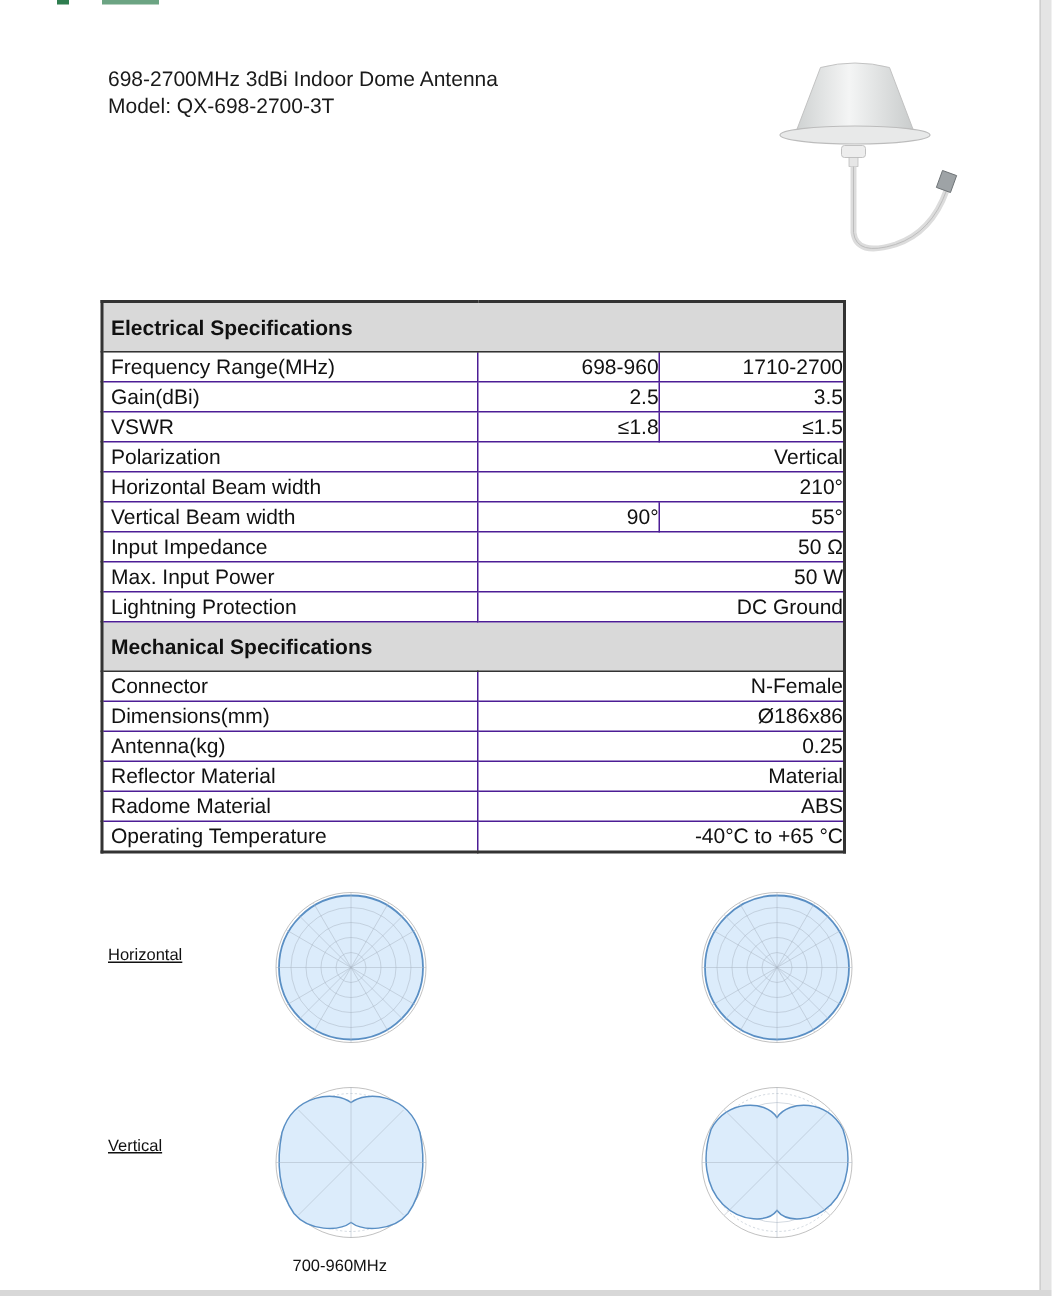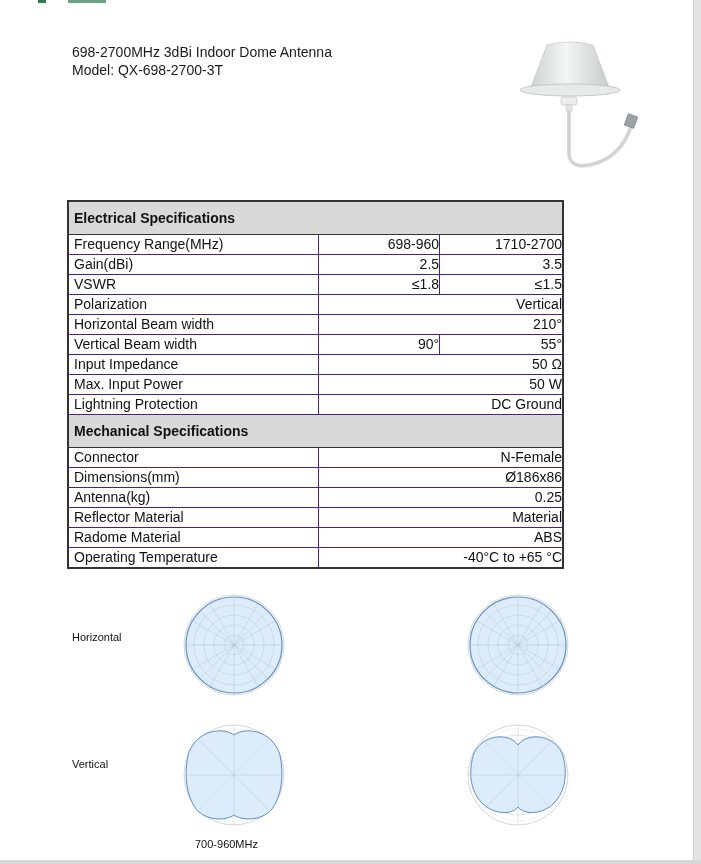--- a/index.html
+++ b/index.html
@@ -12,21 +12,21 @@
   .logo-text { position:absolute; left:68px; top:0; width:38px; height:3px; background:#2e7d4f; opacity:.7; }
   .title { position:absolute; left:72px; top:43px; font-size:14px; line-height:18px; color:#1a1a1a; }
   .title div { white-space:nowrap; }
   .product-img { position:absolute; left:505px; top:35px; width:140px; height:135px; }
   table.spec { position:absolute; left:47px; top:200px; width:497px; border-collapse:collapse;
                font-size:14px; border:2px solid #333;margin-left:20px; }
   table.spec td { border:1px solid #4c1d95; height:19px; padding:0 0 0 5px; line-height:19px; }
   table.spec td.v { text-align:right; padding:0; }
   table.spec tr.hdr td { background:#d9d9d9; font-weight:bold; height:32px; border:1px solid #333; }
   .col1 { width:292px; }
-  .pol-label { position:absolute; font-size:11px; color:#111; }
+  .pol-label { position:absolute; font-size:11px; color:#111;text-decoration:underline; }
   .freq-label { position:absolute; font-size:11px; color:#111; }
   .polar { position:absolute; width:104px; height:104px; }
 </style>
 </head>
 <body>
 
 <div class="page">
   <div class="logo-mark"></div>
   <div class="logo-text"></div>
 

